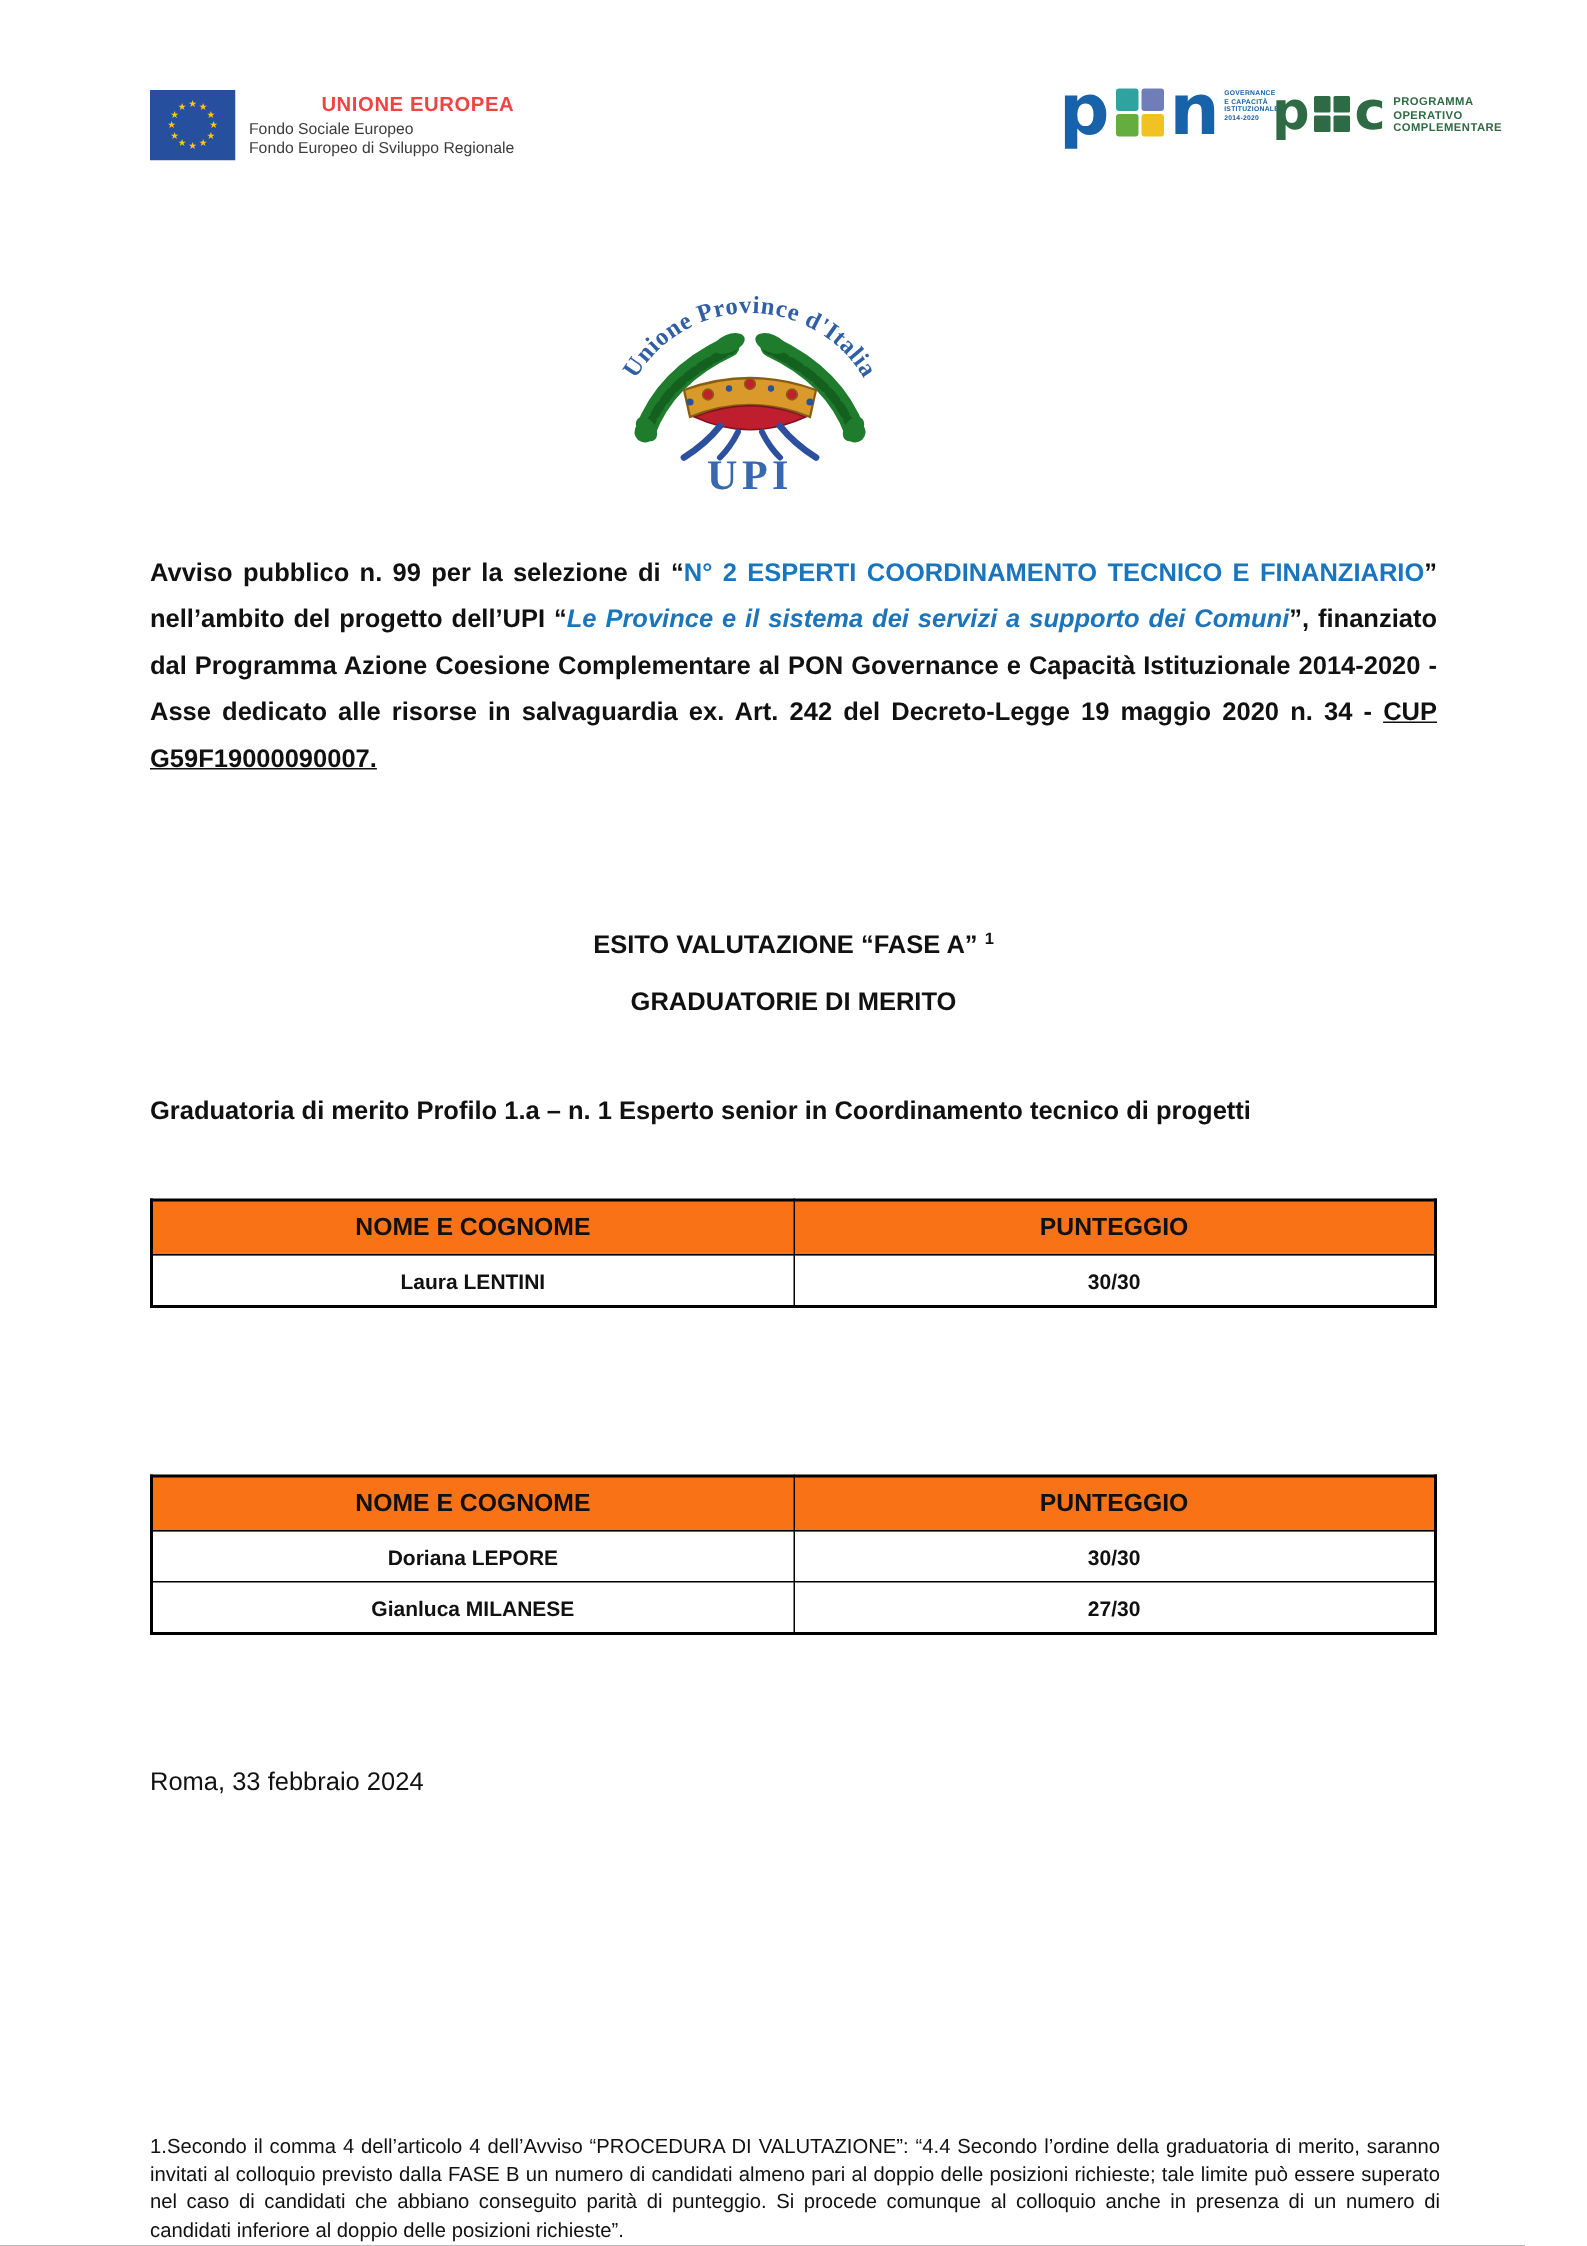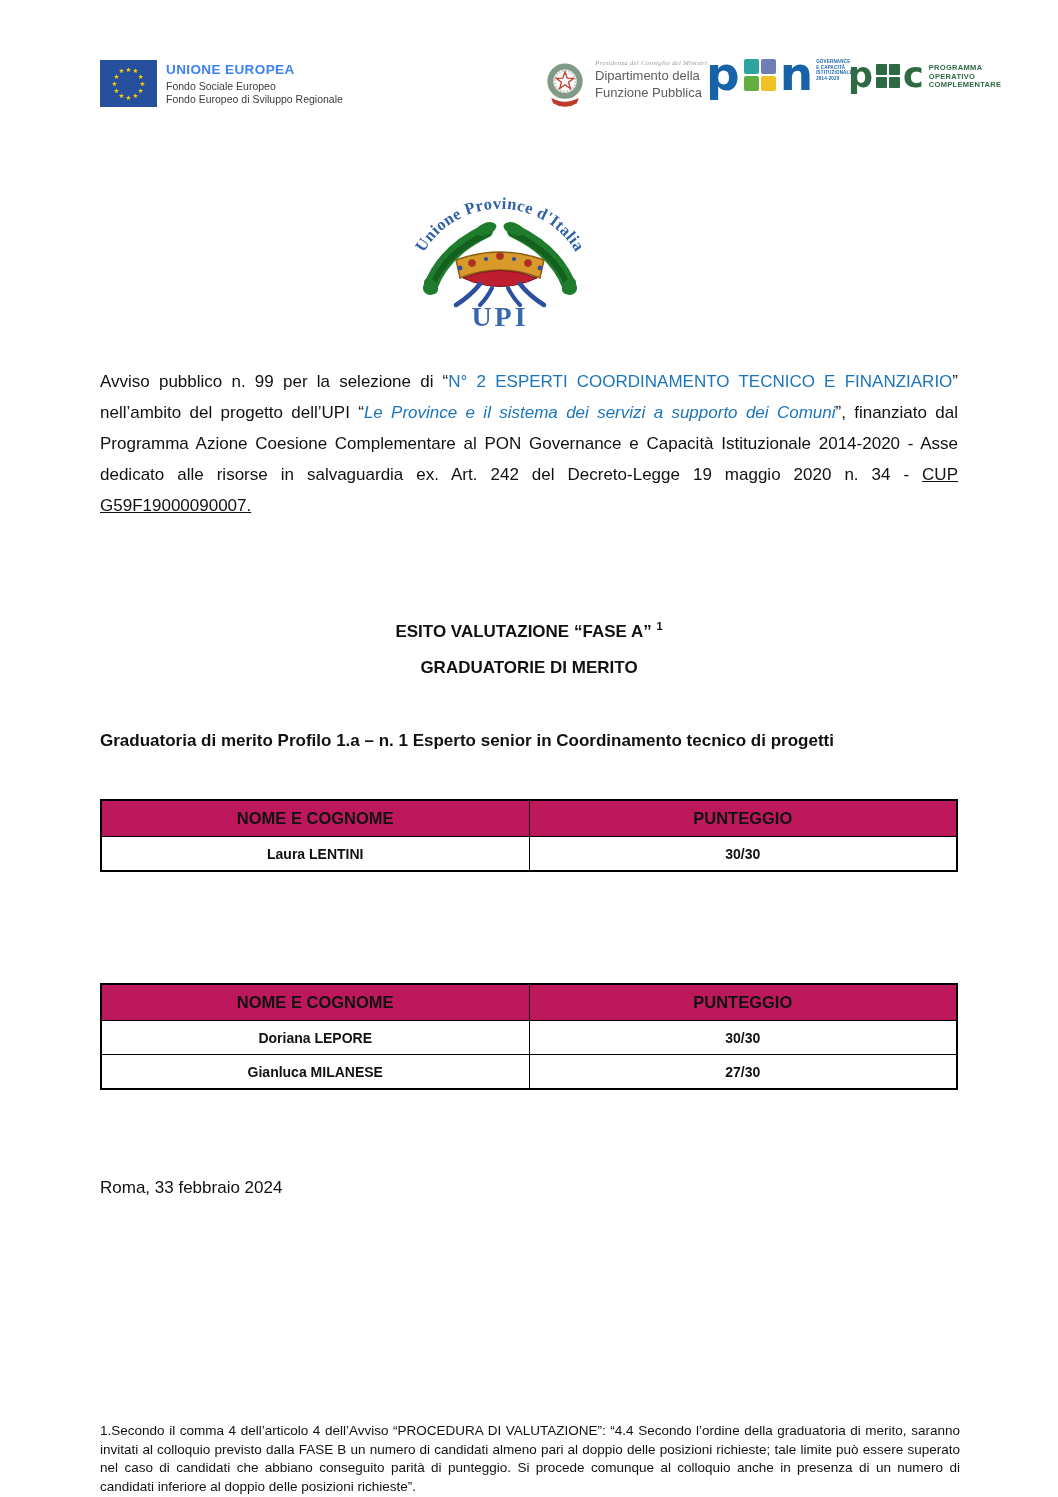--- a/index.html
+++ b/index.html
@@ -7,21 +7,21 @@
   .page {
     position:relative; width:1058px; height:1497px; margin:0 auto;
     background:#ffffff; overflow:hidden;
     font-family:"Liberation Sans", sans-serif; color:#1a1a1a;
   }
   .abs { position:absolute; }
 
   
   .logo-group { display:flex; align-items:flex-start; }
   .eu-text { margin-left:9px; padding-top:2px; }
-  .eu-title { font-size:13.5px; font-weight:bold; letter-spacing:.4px; color:#3b82f6; }
+  .eu-title { font-size:13.5px; font-weight:bold; letter-spacing:.4px; color:#ef4444;text-align:right; }
   .eu-sub { font-size:10.5px; color:#3c3c3c; margin-top:3px; line-height:13px; }
 
   .script-col { margin-left:8px; padding-top:4px; }
   .script-line {
     font-family:"Liberation Serif", serif; font-style:italic;
     font-size:14px; line-height:16px; color:#8a94a6; letter-spacing:.3px;
   }
   .tricolor { display:flex; width:112px; height:6px; margin-top:5px; }
   .tricolor span { flex:1; }
 
@@ -36,36 +36,36 @@
   .pon-vert div { font-size:4.5px; line-height:5.5px; font-weight:bold; color:#1762A8; letter-spacing:.2px; }
 
   .poc-letter { font-family:"DejaVu Sans",sans-serif; font-weight:bold; font-size:35px; line-height:27px; color:#2E6B45; }
   .poc-squares { display:grid; grid-template-columns:11px 11px; grid-template-rows:11px 11px; gap:2px; margin:2px 3px 0 3px; }
   .poc-squares span { background:#2E6B45; border-radius:1px; }
   .poc-text { margin-left:5px; padding-top:2px; }
   .poc-text div { font-size:7.5px; line-height:8.5px; font-weight:bold; color:#2E6B45; letter-spacing:.3px; }
 
   
   .intro {
-    width:858px; font-size:17px; font-weight:normal; line-height:31px;
+    width:858px; font-size:17px; font-weight:bold; line-height:31px;
     text-align:justify; color:#111;
   }
   .blue { color:#1B75BC; }
   .blue-italic { color:#1B75BC; font-style:italic; }
   .uline { text-decoration:underline; }
 
   .center-head { width:1058px; text-align:center; font-size:17px; font-weight:bold; color:#111; }
   .center-head sup { font-size:11px; }
   .section-title { font-size:17px; font-weight:bold; color:#111; }
 
   table.grid { border-collapse:collapse; width:858px; table-layout:fixed; border:2.5px solid #000; }
   table.grid th, table.grid td {
     border:1.6px solid #000; text-align:center; font-weight:bold; color:#111;
   }
-  table.grid th { background:#be185d; font-size:16.5px; padding:8px 4px; }
+  table.grid th { background:#f97316; font-size:16.5px; padding:8px 4px; }
   table.grid td { font-size:14px; padding:8.5px 4px; }
 
   .date-line { font-size:17px; color:#111; }
 
   .footnote {
     width:860px; font-size:13.5px; line-height:18.5px; text-align:justify; color:#111;
   }
 </style>
 </head>
 <body>
@@ -93,33 +93,20 @@
     <div class="eu-text">
       <div class="eu-title">UNIONE EUROPEA</div>
       <div class="eu-sub">
         <div>Fondo Sociale Europeo</div>
         <div>Fondo Europeo di Sviluppo Regionale</div>
       </div>
     </div>
   </div>
 
 
-  <div class="abs logo-group" style="left:543px; top:56px;">
-    <svg width="44" height="54" viewBox="0 0 48 56">
-      <circle cx="24" cy="26" r="16" fill="#fdfdfd" stroke="#7f9a85" stroke-width="6.5"></circle>
-      <circle cx="24" cy="26" r="11.5" fill="none" stroke="#c9c9c9" stroke-width="2.5" stroke-dasharray="2,1.6"></circle>
-      <polygon points="24,16 26.4,22.8 33.5,22.9 27.8,27.2 29.9,34.1 24,30 18.1,34.1 20.2,27.2 14.5,22.9 21.6,22.8" fill="#ffffff" stroke="#C0392B" stroke-width="1.4"></polygon>
-      <path d="M9,44 Q24,53 39,44 L37,50 Q24,58 11,50 Z" fill="#C0392B"></path>
-    </svg>
-    <div class="dfp-col">
-      <div class="dfp-script">Presidenza del Consiglio dei Ministri</div>
-      <div class="dfp-line">Dipartimento della</div>
-      <div class="dfp-line">Funzione Pubblica</div>
-    </div>
-  </div>
 
   <div class="abs logo-group" style="left:706px; top:56px;">
     <span class="pon-letter">p</span>
     <span class="pon-squares">
       <span style="background:#2FA3A0"></span>
         <span style="background:#6F7EB8"></span>
       <span style="background:#63AE3E"></span>
         <span style="background:#F2C224"></span>
     </span>
     <span class="pon-letter">n</span>

